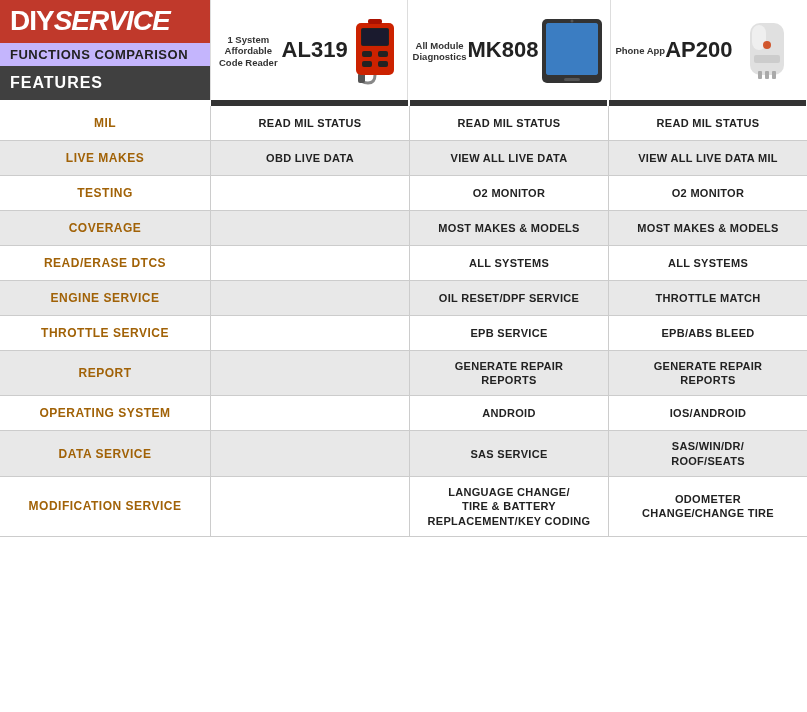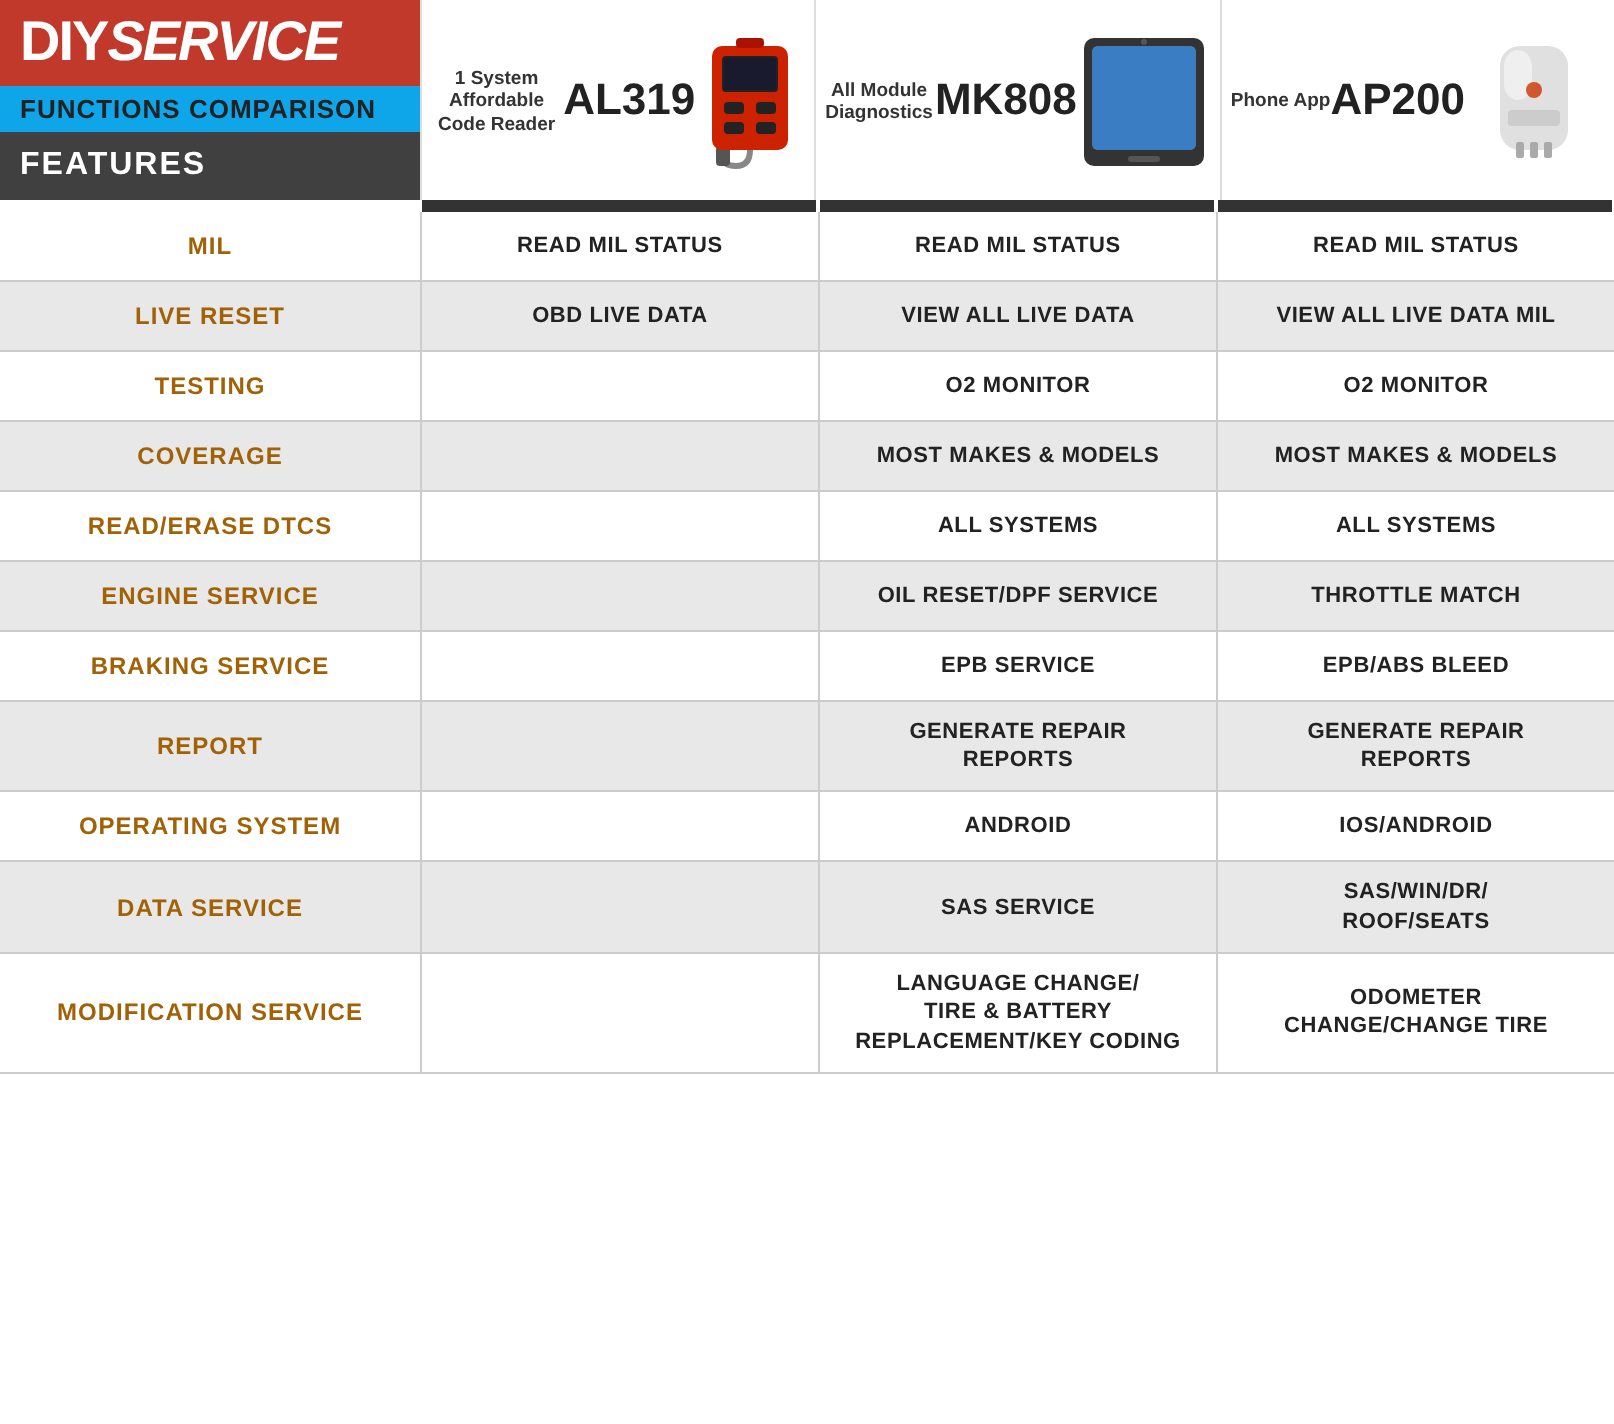--- a/index.html
+++ b/index.html
@@ -36,21 +36,21 @@
       padding: 6px 10px;
       letter-spacing: -1px;
       line-height: 1.1;
     }
 
     .diy-service-title span.service {
       font-style: italic;
     }
 
     .functions-comparison {
-      background: #0ea5e9;
+      background: #c4b5fd;
       color: #222;
       font-size: 13px;
       font-weight: 700;
       padding: 4px 10px;
       letter-spacing: 0.5px;
     }
 
     .features-label {
       background: #404040;
       color: #fff;
@@ -265,21 +265,21 @@
   </div>
 
   <div class="comparison-table" id="comparison-table">
   <div class="table-row">
         <div class="feature-cell">MIL</div>
         <div class="value-cell">READ MIL STATUS</div>
         <div class="value-cell">READ MIL STATUS</div>
         <div class="value-cell">READ MIL STATUS</div>
       </div>
       <div class="table-row">
-        <div class="feature-cell">LIVE RESET</div>
+        <div class="feature-cell">LIVE MAKES</div>
         <div class="value-cell">OBD LIVE DATA</div>
         <div class="value-cell">VIEW ALL LIVE DATA</div>
         <div class="value-cell">VIEW ALL LIVE DATA MIL</div>
       </div>
       <div class="table-row">
         <div class="feature-cell">TESTING</div>
         <div class="value-cell"></div>
         <div class="value-cell">O2 MONITOR</div>
         <div class="value-cell">O2 MONITOR</div>
       </div>
@@ -295,21 +295,21 @@
         <div class="value-cell">ALL SYSTEMS</div>
         <div class="value-cell">ALL SYSTEMS</div>
       </div>
       <div class="table-row">
         <div class="feature-cell">ENGINE SERVICE</div>
         <div class="value-cell"></div>
         <div class="value-cell">OIL RESET/DPF SERVICE</div>
         <div class="value-cell">THROTTLE MATCH</div>
       </div>
       <div class="table-row">
-        <div class="feature-cell">BRAKING SERVICE</div>
+        <div class="feature-cell">THROTTLE SERVICE</div>
         <div class="value-cell"></div>
         <div class="value-cell">EPB SERVICE</div>
         <div class="value-cell">EPB/ABS BLEED</div>
       </div>
       <div class="table-row">
         <div class="feature-cell">REPORT</div>
         <div class="value-cell"></div>
         <div class="value-cell">GENERATE REPAIR<br>REPORTS</div>
         <div class="value-cell">GENERATE REPAIR<br>REPORTS</div>
       </div>

